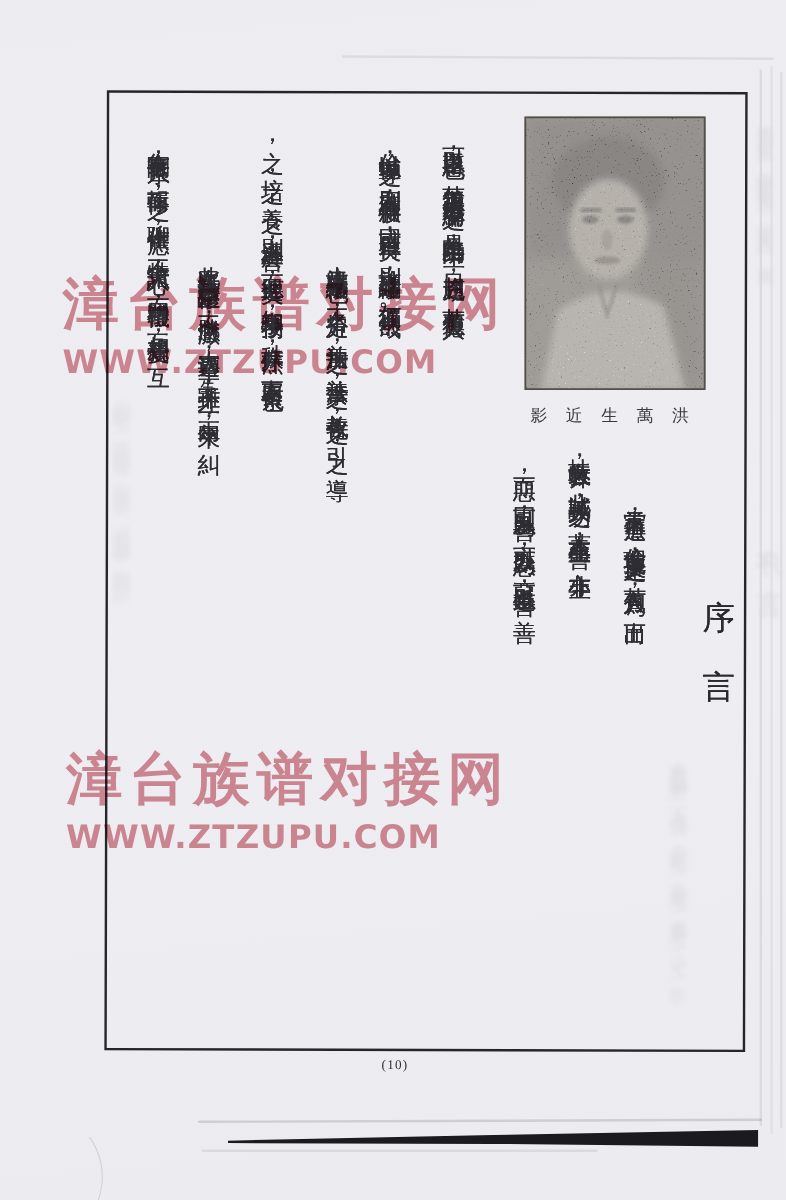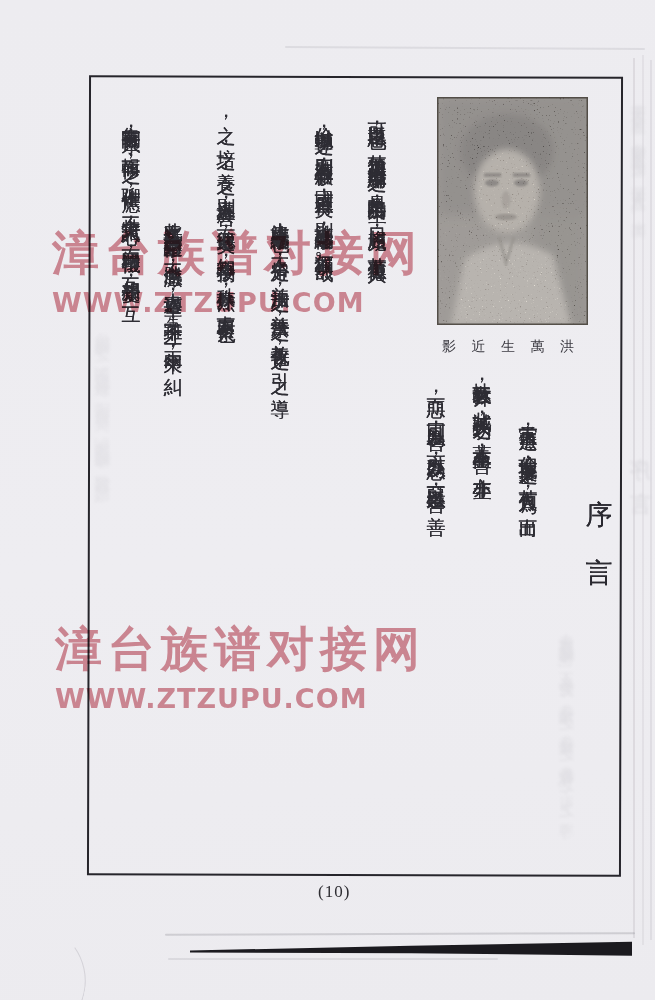--- a/index.html
+++ b/index.html
@@ -33,21 +33,21 @@
   .wm{position:absolute;mix-blend-mode:multiply;pointer-events:none;}
   .wm .wm-cn{
     font-family:"Liberation Sans","DejaVu Sans",sans-serif;font-weight:700;
     font-size:47px;letter-spacing:6px;white-space:nowrap;
   }
   .wm .wm-url{
     font-family:"DejaVu Sans","Liberation Sans",sans-serif;font-weight:800;
     font-size:27px;letter-spacing:1px;margin-top:2px;white-space:nowrap;
   }
   
-  .pagenum{position:absolute;left:318px;top:882px;font-size:17px;letter-spacing:1px;color:#2f2e33;}
+  .pagenum{position:absolute;left:318px;top:882px;font-size:11px;letter-spacing:1px;color:#2f2e33;}
   
   .fold{position:absolute;width:1.5px;background:#cfccd2;}
   .scuff{
     position:absolute;left:190px;top:940px;width:442px;height:17px;background:#1b1a1f;
     clip-path:polygon(0 62%,50% 34%,100% 10%,100% 92%,50% 78%,0 74%);
   }
   .streak{position:absolute;height:2px;border-radius:2px;}
   .crease{
     position:absolute;left:-46px;top:918px;width:130px;height:120px;
     border:1.5px solid rgba(150,148,158,.28);border-radius:50%;

